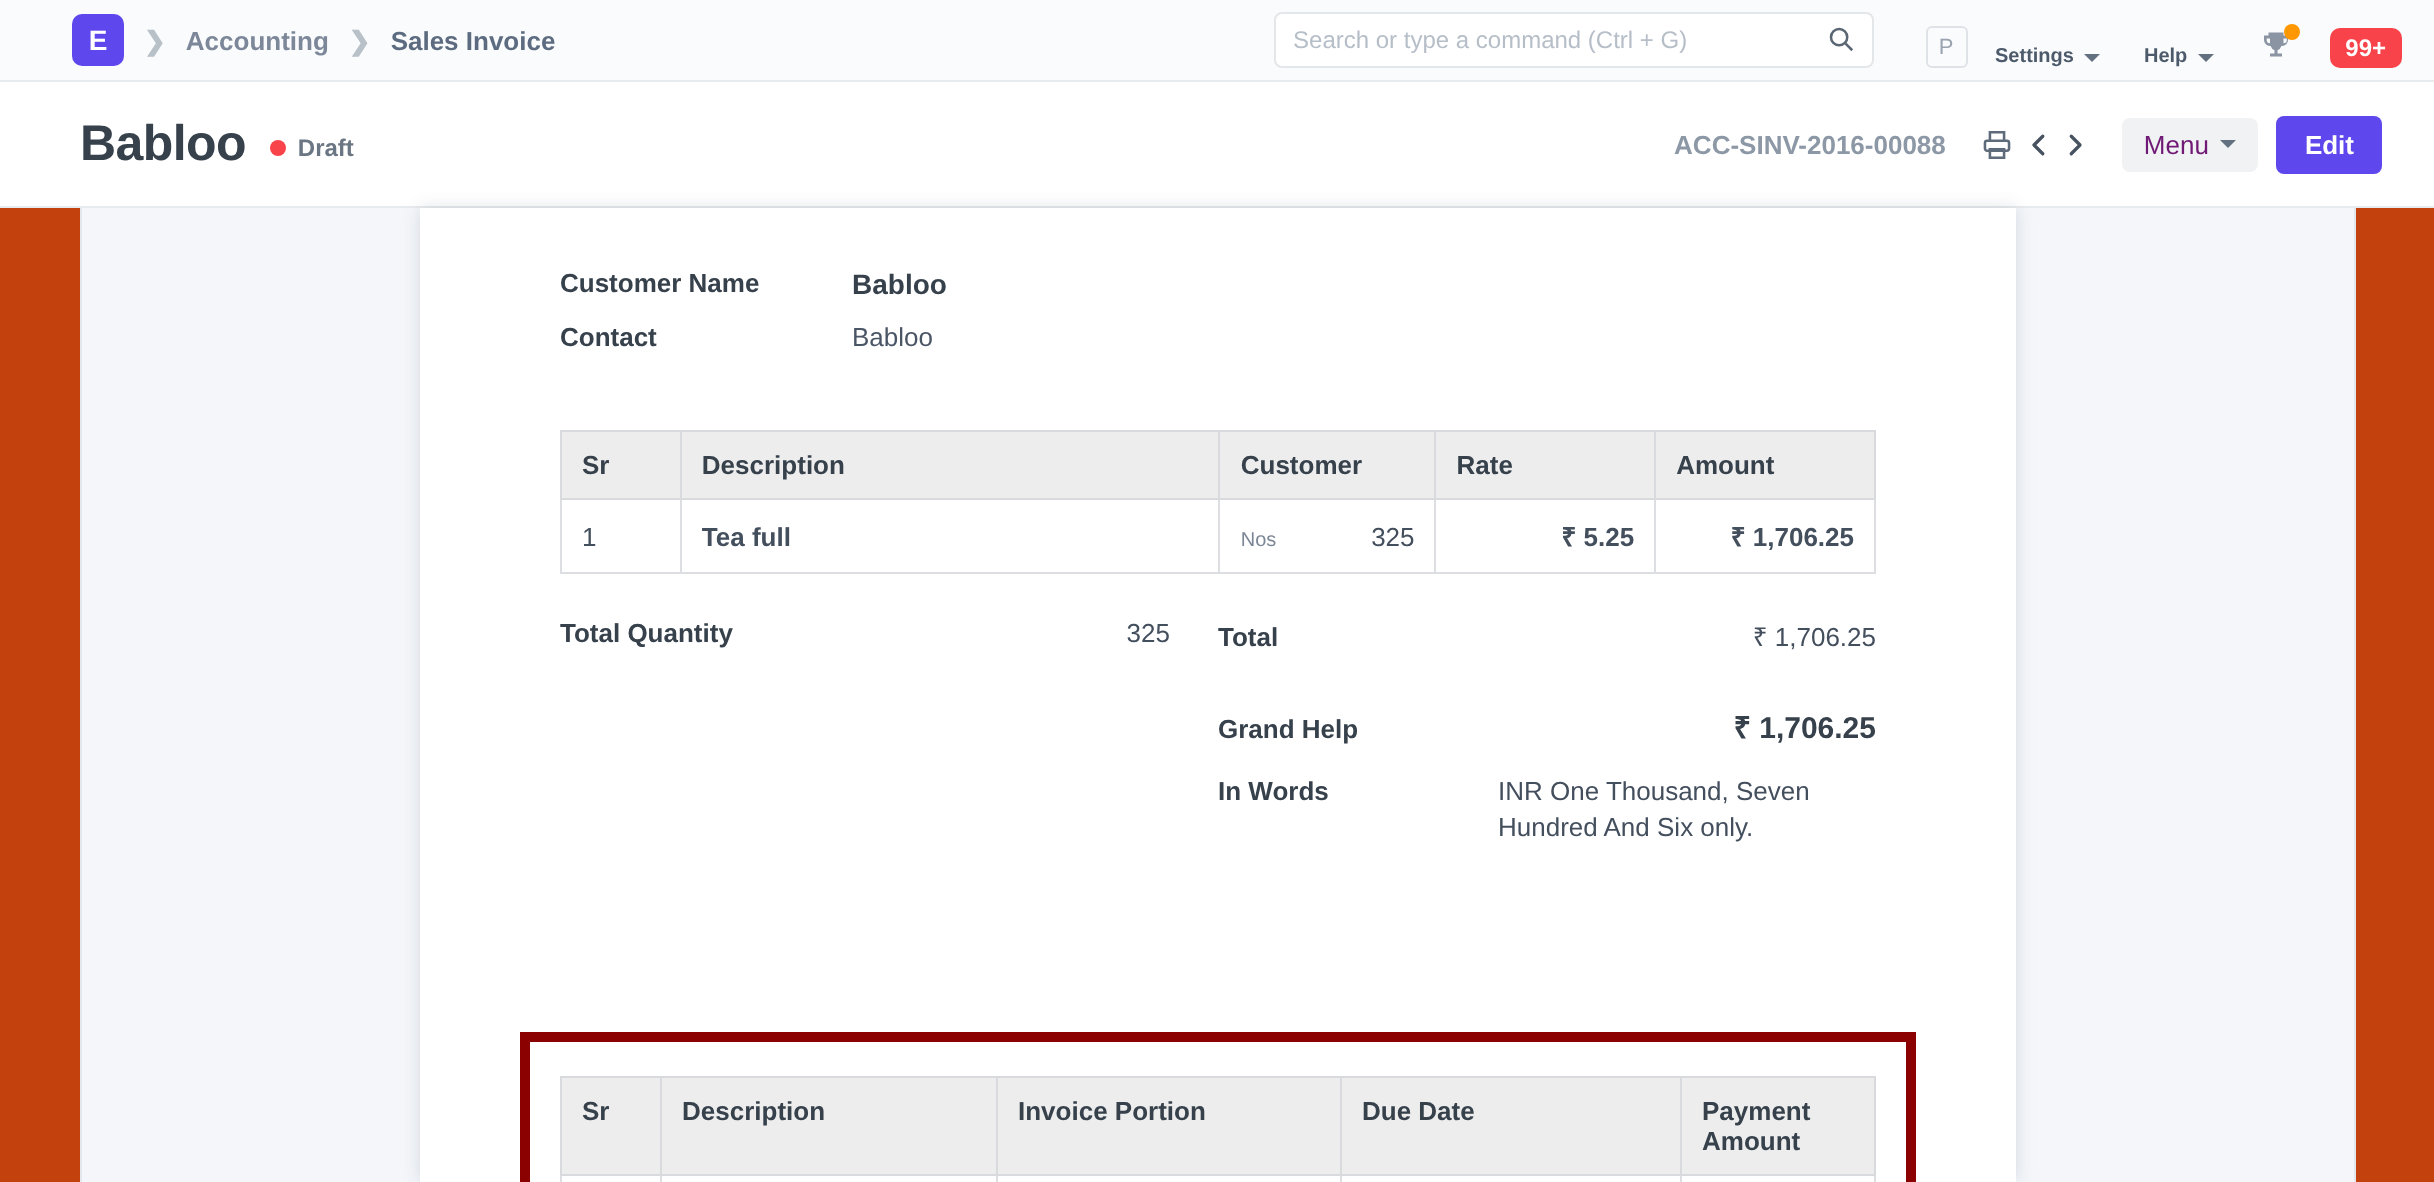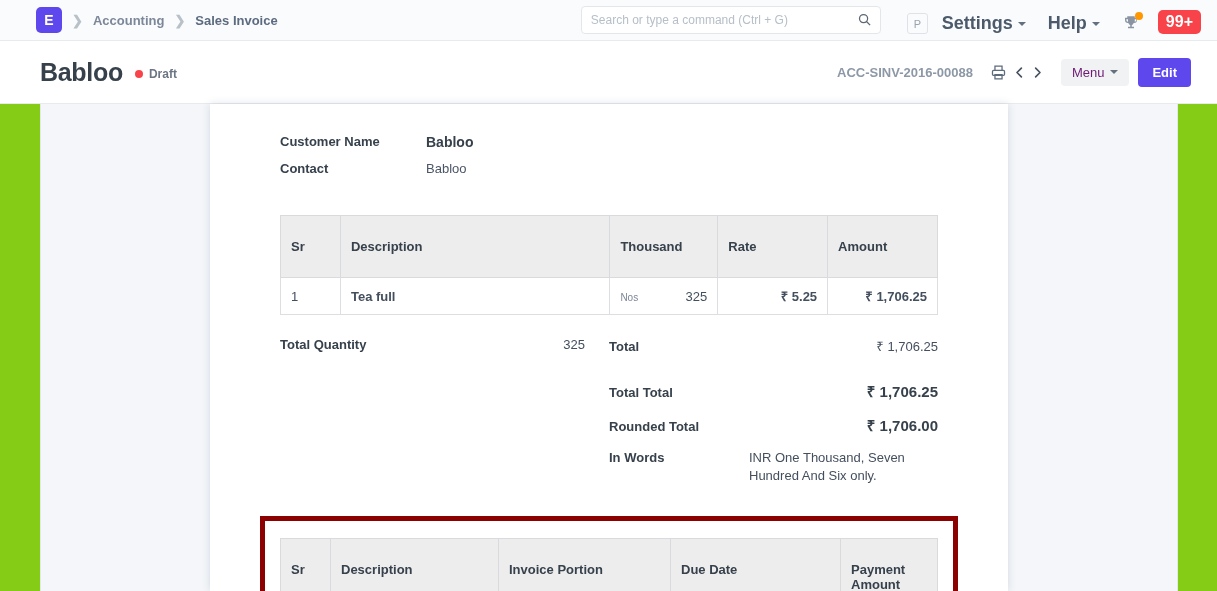--- a/index.html
+++ b/index.html
@@ -78,21 +78,21 @@
   .avatar-p {
     width: 21px; height: 21px;
     border: 1px solid #dfe3e8;
     border-radius: 3px;
     color: #9aa4b0;
     font-size: 11px;
     display: flex; align-items: center; justify-content: center;
     margin-right: 14px;
   }
   .nav-drop {
-    font-size: 18px;
+    font-size: 10px;
     font-weight: bold;
     color: #4c5a6b;
     display: flex;
     align-items: center;
     gap: 5px;
     margin-right: 22px;
     cursor: default;
     white-space: nowrap;
   }
   .caret {
@@ -106,21 +106,21 @@
   .trophy-dot {
     position: absolute;
     right: -3px; top: -2px;
     width: 8px; height: 8px;
     border-radius: 50%;
     background: #ff9800;
   }
   .badge-99 {
     background: #f9434a;
     color: #fff;
-    font-size: 16px;
+    font-size: 12px;
     font-weight: bold;
     border-radius: 5px;
     padding: 4px 8px;
     line-height: 1;
   }
 
   
   .pagehead {
     height: 63px;
     background: #fff;
@@ -196,21 +196,21 @@
     color: #fff;
     padding: 7px 14px;
     margin-left: 9px;
     cursor: pointer;
   }
 
   
   .workspace {
     position: relative;
     height: 487px;
-    background: #84cc16;
+    background: #c2410c;
   }
   .gutter {
     position: absolute;
     left: 40px; right: 39px; top: 0; bottom: 0;
     background: #f4f6f9;
     border-left: 1px solid #e4e8ed;
     border-right: 1px solid #e4e8ed;
   }
   .sheet {
     position: absolute;
@@ -246,21 +246,21 @@
   table.pt {
     width: 100%;
     border-collapse: collapse;
     font-size: 13px;
   }
   table.pt th {
     background: #ededed;
     border: 1px solid #d8dadd;
     font-weight: bold;
     color: #36414c;
-    padding: 23px 10px;
+    padding: 9px 10px;
     text-align: left;
     vertical-align: top;
   }
   table.pt td {
     border: 1px solid #dcdee1;
     padding: 9px 10px;
     color: #444f5e;
     vertical-align: middle;
   }
   .ta-r { text-align: right; font-weight: bold; }
@@ -394,21 +394,21 @@
           <div class="detail-value">Babloo</div>
         </div>
       </div>
     </div>
 
     <table class="pt">
       <thead>
         <tr>
           <th style="width:60px">Sr</th>
           <th style="width:270px">Description</th>
-          <th class="ta-r" style="width:108px">Thousand</th>
+          <th class="ta-r" style="width:108px">Customer</th>
           <th class="ta-r" style="width:110px">Rate</th>
           <th class="ta-r" style="width:110px">Amount</th>
         </tr>
       </thead>
       <tbody>
         <tr>
           <td>1</td>
           <td class="cell-bold">Tea full</td>
           <td>
             <div class="qty-cell">
@@ -428,26 +428,22 @@
           <div class="tot-label">Total Quantity</div>
           <div class="tot-value">325</div>
         </div>
       </div>
       <div class="totals-right">
         <div class="tot-row" style="margin-bottom:26px">
           <div class="tot-label">Total</div>
           <div class="tot-value">₹ 1,706.25</div>
         </div>
         <div class="tot-row">
-          <div class="tot-label">Total Total</div>
+          <div class="tot-label">Grand Help</div>
           <div class="tot-value big">₹ 1,706.25</div>
-        </div>
-        <div class="tot-row">
-          <div class="tot-label">Rounded Total</div>
-          <div class="tot-value big">₹ 1,706.00</div>
         </div>
         <div class="tot-row words-row">
           <div class="tot-label">In Words</div>
           <div class="tot-value words">INR One Thousand, Seven Hundred And Six only.</div>
         </div>
       </div>
     </div>
   </div>
 
   <div class="schedule-wrap">

